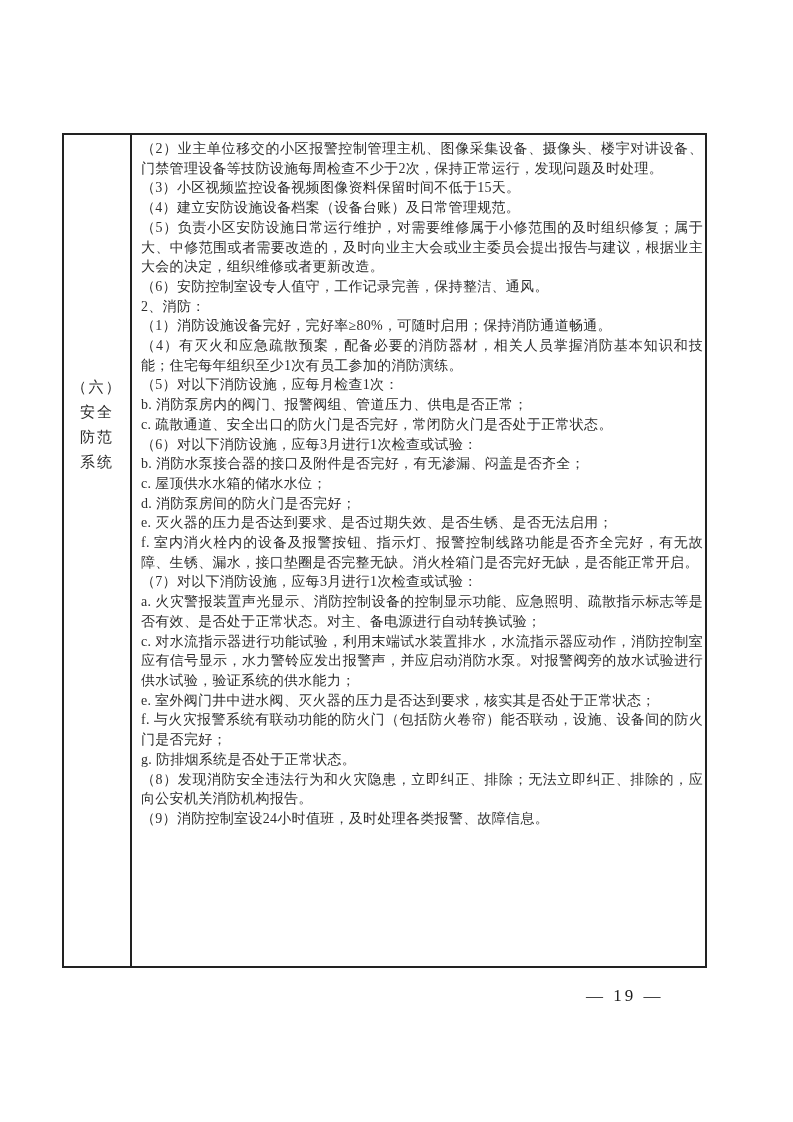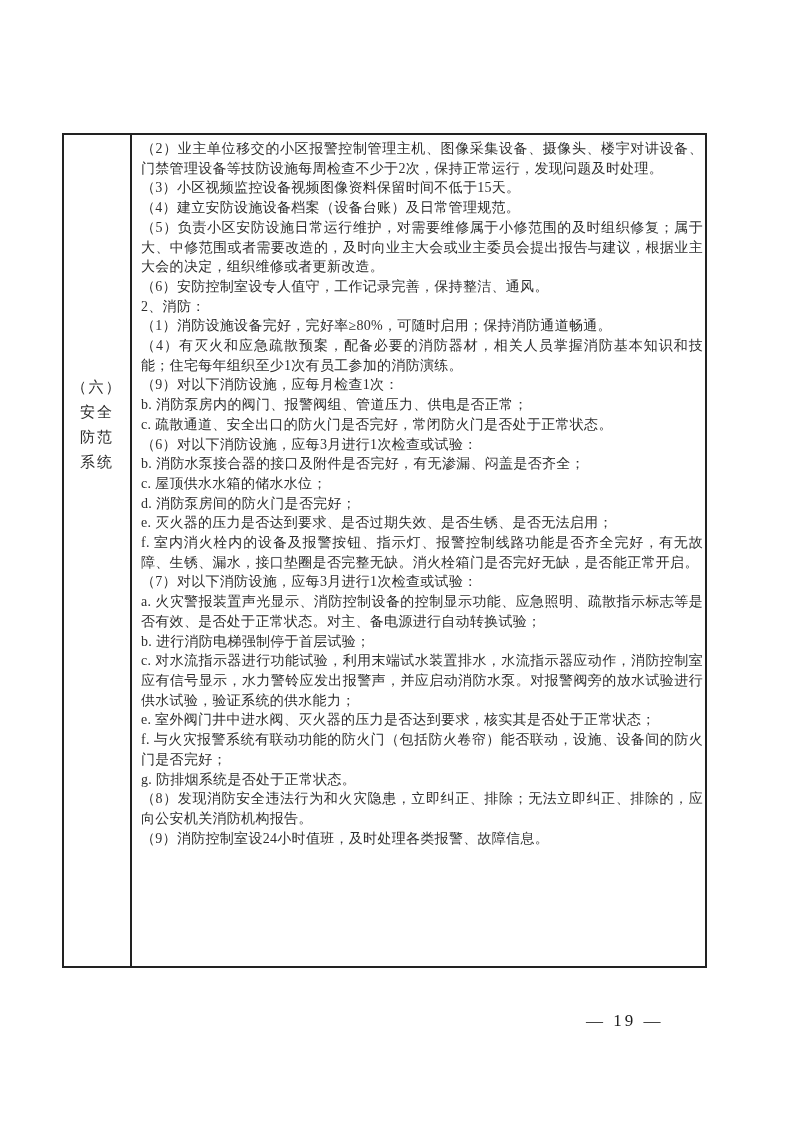--- a/index.html
+++ b/index.html
@@ -52,21 +52,21 @@
     overflow: hidden;
   }
   .para {
     text-align: justify;
     text-justify: inter-character;
     letter-spacing: 0.3px;
   }
   .page-number {
     position: absolute;
     left: 586px;
-    top: 1011px;
+    top: 986px;
     font-size: 17px;
     letter-spacing: 3px;
     color: #1c1c1c;
     white-space: nowrap;
   }
 </style>
 </head>
 <body>
 
 <div class="page">
@@ -82,32 +82,31 @@
 
     <div class="cell-content">
         <div class="para">（2）业主单位移交的小区报警控制管理主机、图像采集设备、摄像头、楼宇对讲设备、门禁管理设备等技防设施每周检查不少于2次，保持正常运行，发现问题及时处理。</div>
         <div class="para">（3）小区视频监控设备视频图像资料保留时间不低于15天。</div>
         <div class="para">（4）建立安防设施设备档案（设备台账）及日常管理规范。</div>
         <div class="para">（5）负责小区安防设施日常运行维护，对需要维修属于小修范围的及时组织修复；属于大、中修范围或者需要改造的，及时向业主大会或业主委员会提出报告与建议，根据业主大会的决定，组织维修或者更新改造。</div>
         <div class="para">（6）安防控制室设专人值守，工作记录完善，保持整洁、通风。</div>
         <div class="para">2、消防：</div>
         <div class="para">（1）消防设施设备完好，完好率≥80%，可随时启用；保持消防通道畅通。</div>
         <div class="para">（4）有灭火和应急疏散预案，配备必要的消防器材，相关人员掌握消防基本知识和技能；住宅每年组织至少1次有员工参加的消防演练。</div>
-        <div class="para">（9）对以下消防设施，应每月检查1次：</div>
+        <div class="para">（5）对以下消防设施，应每月检查1次：</div>
         <div class="para">b. 消防泵房内的阀门、报警阀组、管道压力、供电是否正常；</div>
         <div class="para">c. 疏散通道、安全出口的防火门是否完好，常闭防火门是否处于正常状态。</div>
         <div class="para">（6）对以下消防设施，应每3月进行1次检查或试验：</div>
         <div class="para">b. 消防水泵接合器的接口及附件是否完好，有无渗漏、闷盖是否齐全；</div>
         <div class="para">c. 屋顶供水水箱的储水水位；</div>
         <div class="para">d. 消防泵房间的防火门是否完好；</div>
         <div class="para">e. 灭火器的压力是否达到要求、是否过期失效、是否生锈、是否无法启用；</div>
         <div class="para">f. 室内消火栓内的设备及报警按钮、指示灯、报警控制线路功能是否齐全完好，有无故障、生锈、漏水，接口垫圈是否完整无缺。消火栓箱门是否完好无缺，是否能正常开启。</div>
         <div class="para">（7）对以下消防设施，应每3月进行1次检查或试验：</div>
         <div class="para">a. 火灾警报装置声光显示、消防控制设备的控制显示功能、应急照明、疏散指示标志等是否有效、是否处于正常状态。对主、备电源进行自动转换试验；</div>
-        <div class="para">b. 进行消防电梯强制停于首层试验；</div>
         <div class="para">c. 对水流指示器进行功能试验，利用末端试水装置排水，水流指示器应动作，消防控制室应有信号显示，水力警铃应发出报警声，并应启动消防水泵。对报警阀旁的放水试验进行供水试验，验证系统的供水能力；</div>
         <div class="para">e. 室外阀门井中进水阀、灭火器的压力是否达到要求，核实其是否处于正常状态；</div>
         <div class="para">f. 与火灾报警系统有联动功能的防火门（包括防火卷帘）能否联动，设施、设备间的防火门是否完好；</div>
         <div class="para">g. 防排烟系统是否处于正常状态。</div>
         <div class="para">（8）发现消防安全违法行为和火灾隐患，立即纠正、排除；无法立即纠正、排除的，应向公安机关消防机构报告。</div>
         <div class="para">（9）消防控制室设24小时值班，及时处理各类报警、故障信息。</div>
       </div>
 
   </div>
 

